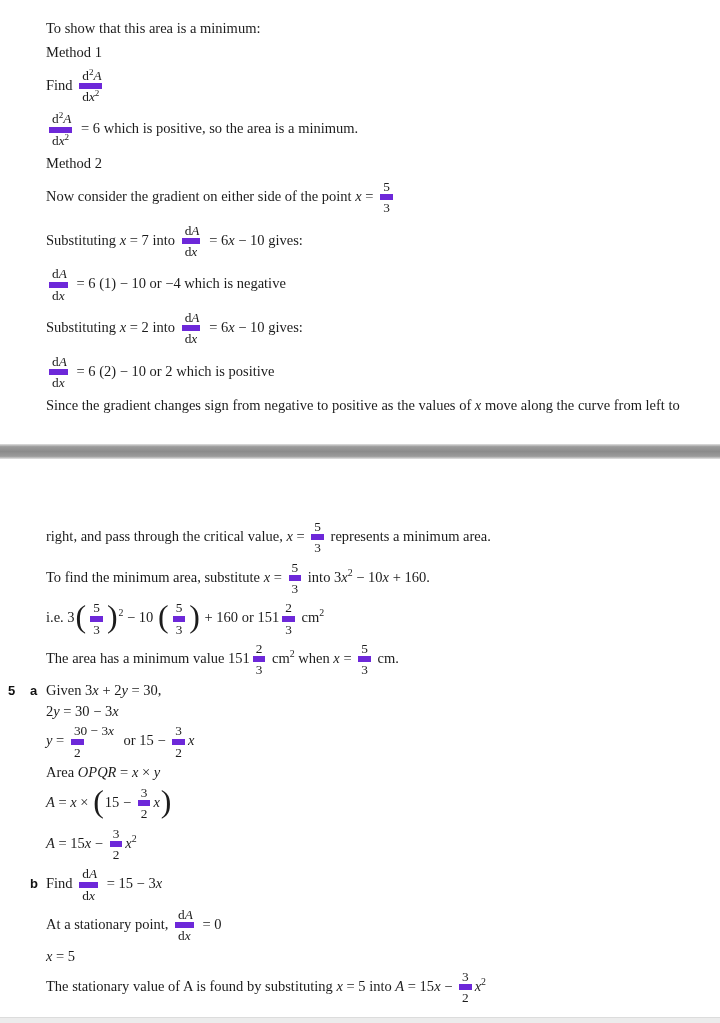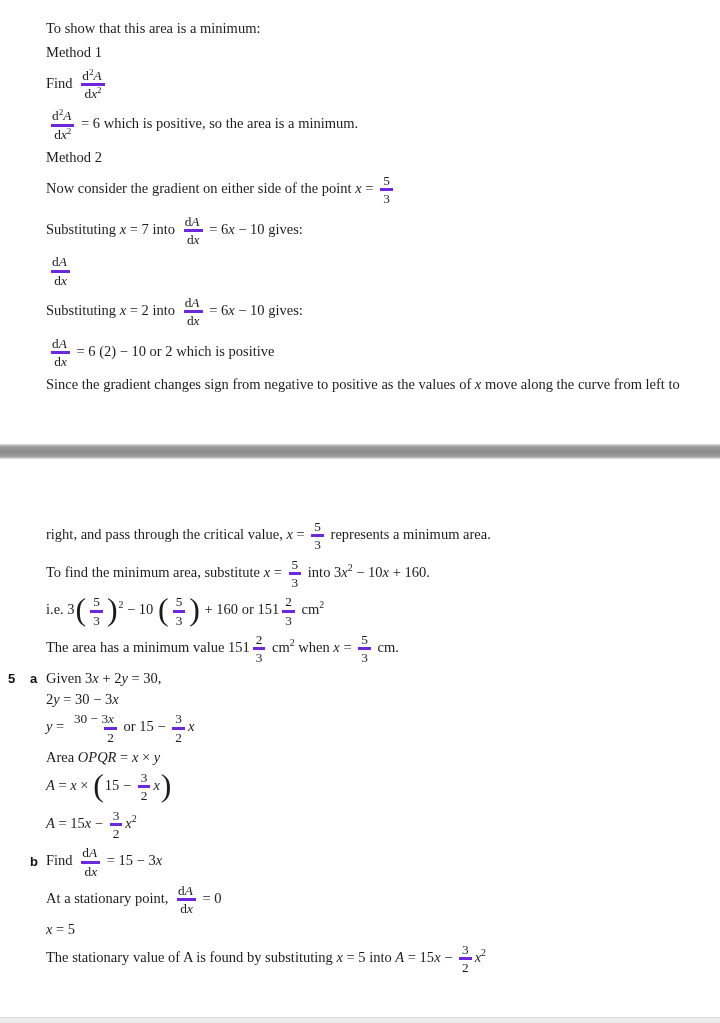--- a/index.html
+++ b/index.html
@@ -15,23 +15,23 @@
   .line{display:flex;align-items:baseline;padding-left:8px;padding-right:6px;}
   #page1 .line{margin:5px 0;}
   #page2 .line{margin:2px 0;}
   .line.heading{margin-top:9px;margin-bottom:7px;}
   .gut-num{flex:none;width:22px;font-family:"Liberation Sans",sans-serif;font-weight:bold;font-size:13px;color:#111;}
   .gut-letter{flex:none;width:16px;font-family:"Liberation Sans",sans-serif;font-weight:bold;font-size:13px;color:#111;}
   .content{flex:1;line-height:1.3;}
   .tk-t{white-space:pre-wrap;}
   .tk-i{font-style:italic;white-space:pre-wrap;}
   .tk-b{font-weight:normal;white-space:pre-wrap;}
-  .frac{display:inline-flex;flex-direction:column;align-items:flex-end;vertical-align:middle;margin:1px 3px;font-size:0.92em;line-height:1.15;}
+  .frac{display:inline-flex;flex-direction:column;align-items:flex-start;vertical-align:middle;margin:1px 3px;font-size:0.92em;line-height:1.15;}
   .frac .num,.frac .den{padding:0 3px;text-align:center;}
-  .frac .den{border-top:3px solid #6d28d9;}
+  .frac .den{border-top:6px solid #6d28d9;}
   sup.tk-s{font-size:0.68em;vertical-align:super;line-height:0;}
   .tk-p{font-size:2.2em;font-weight:400;vertical-align:middle;line-height:0;position:relative;top:-0.04em;margin:0 1px;}
   .divider{position:absolute;left:0;right:0;top:444px;height:15px;
     background:linear-gradient(to bottom,#e0e0e0 0%,#9b9b9b 18%,#8b8b8b 50%,#9b9b9b 82%,#e4e4e4 100%);}
   .bottom-strip{position:absolute;left:0;right:0;bottom:0;height:5px;background:#ececec;border-top:1px solid #dcdcdc;}
 </style>
 </head>
 <body>
 
 <div>
@@ -82,21 +82,21 @@
             <span class="num"><span class="tk-t">d</span><span class="tk-i">A</span></span>
             <span class="den"><span class="tk-t">d</span><span class="tk-i">x</span></span>
           </span><span class="tk-t"> = 6</span><span class="tk-i">x</span><span class="tk-t"> − 10 gives:</span></span>
       </div>
       <div class="line">
         <span class="gut-num"></span>
         <span class="gut-letter"></span>
         <span class="content"><span class="frac">
             <span class="num"><span class="tk-t">d</span><span class="tk-i">A</span></span>
             <span class="den"><span class="tk-t">d</span><span class="tk-i">x</span></span>
-          </span></span>
+          </span><span class="tk-t"> = 6 (1) − 10 or −4 which is negative</span></span>
       </div>
       <div class="line">
         <span class="gut-num"></span>
         <span class="gut-letter"></span>
         <span class="content"><span class="tk-t">Substituting </span><span class="tk-i">x</span><span class="tk-t"> = 2 into </span><span class="frac">
             <span class="num"><span class="tk-t">d</span><span class="tk-i">A</span></span>
             <span class="den"><span class="tk-t">d</span><span class="tk-i">x</span></span>
           </span><span class="tk-t"> = 6</span><span class="tk-i">x</span><span class="tk-t"> − 10 gives:</span></span>
       </div>
       <div class="line">

